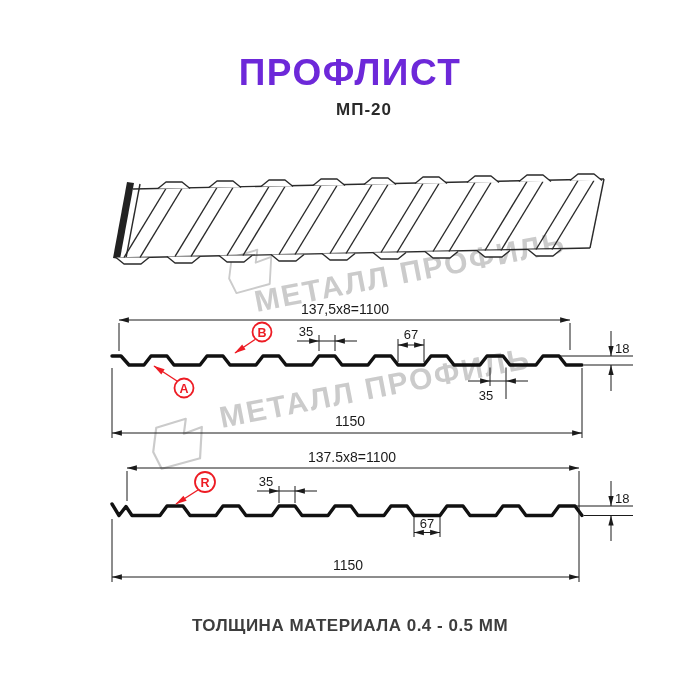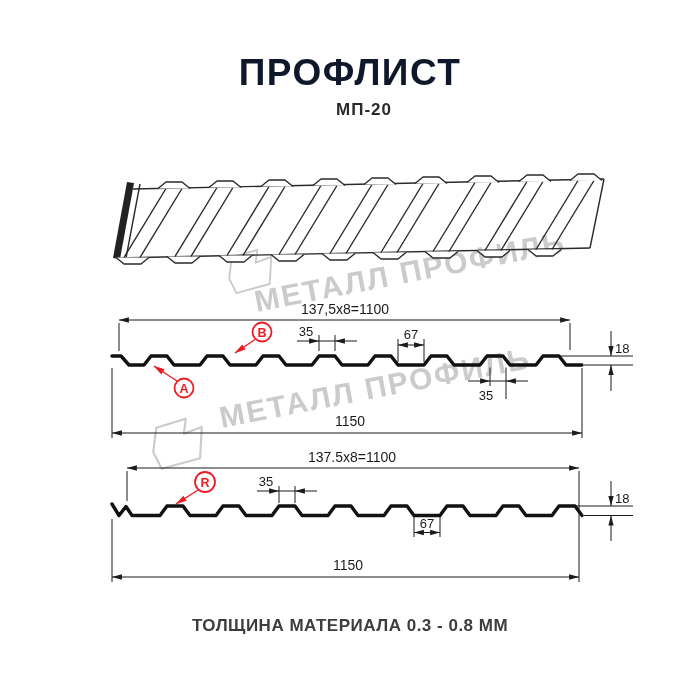--- a/index.html
+++ b/index.html
@@ -1,19 +1,19 @@
 <!DOCTYPE html>
 <html><head>
 <meta charset="utf-8">
 <style>
   html,body{margin:0;padding:0;background:#fff;}
   .stage{position:relative;width:700px;height:700px;background:#ffffff;overflow:hidden;
          font-family:"Liberation Sans", sans-serif;}
   .title{position:absolute;left:0;top:52px;width:700px;text-align:center;
-         font-size:37px;font-weight:800;letter-spacing:1.5px;color:#0f172a;}
+         font-size:37px;font-weight:800;letter-spacing:1.5px;color:#6d28d9;}
   .subtitle{position:absolute;left:0;top:100px;width:700px;text-align:center;
          font-size:17px;font-weight:700;letter-spacing:1px;color:#2a2a2a;padding-left:14px;}
   .footer{position:absolute;left:0;top:616px;width:700px;text-align:center;
          font-size:17px;font-weight:600;letter-spacing:.5px;color:#3d3d3d;}
   svg.draw{position:absolute;left:0;top:0;}
   .ln{stroke:#1b1b1b;stroke-width:1;fill:none;}
   .profile{stroke:#111;stroke-width:3.4;fill:none;stroke-linejoin:round;stroke-linecap:round;}
   .sheet{stroke:#2a2a2a;stroke-width:1.4;fill:none;stroke-linejoin:round;}
   .dimtxt{font-family:"Liberation Sans",sans-serif;font-size:13px;fill:#1b1b1b;}
   .dimbig{font-family:"Liberation Sans",sans-serif;font-size:14px;fill:#1b1b1b;}
@@ -185,14 +185,14 @@
       </g>
 
       <g>
         <line class="red" stroke-width="1.4" x1="198" y1="490" x2="176" y2="504" marker-end="url(#arwR)"></line>
         <circle cx="205" cy="482" r="10" fill="none" class="red" stroke-width="1.8"></circle>
         <text class="redtxt" x="205" y="486.5" text-anchor="middle">R</text>
       </g>
     </g>
   </svg>
 
-  <div class="footer">ТОЛЩИНА МАТЕРИАЛА 0.3 - 0.8 ММ</div>
+  <div class="footer">ТОЛЩИНА МАТЕРИАЛА 0.4 - 0.5 ММ</div>
 </div>
 
 </body></html>

